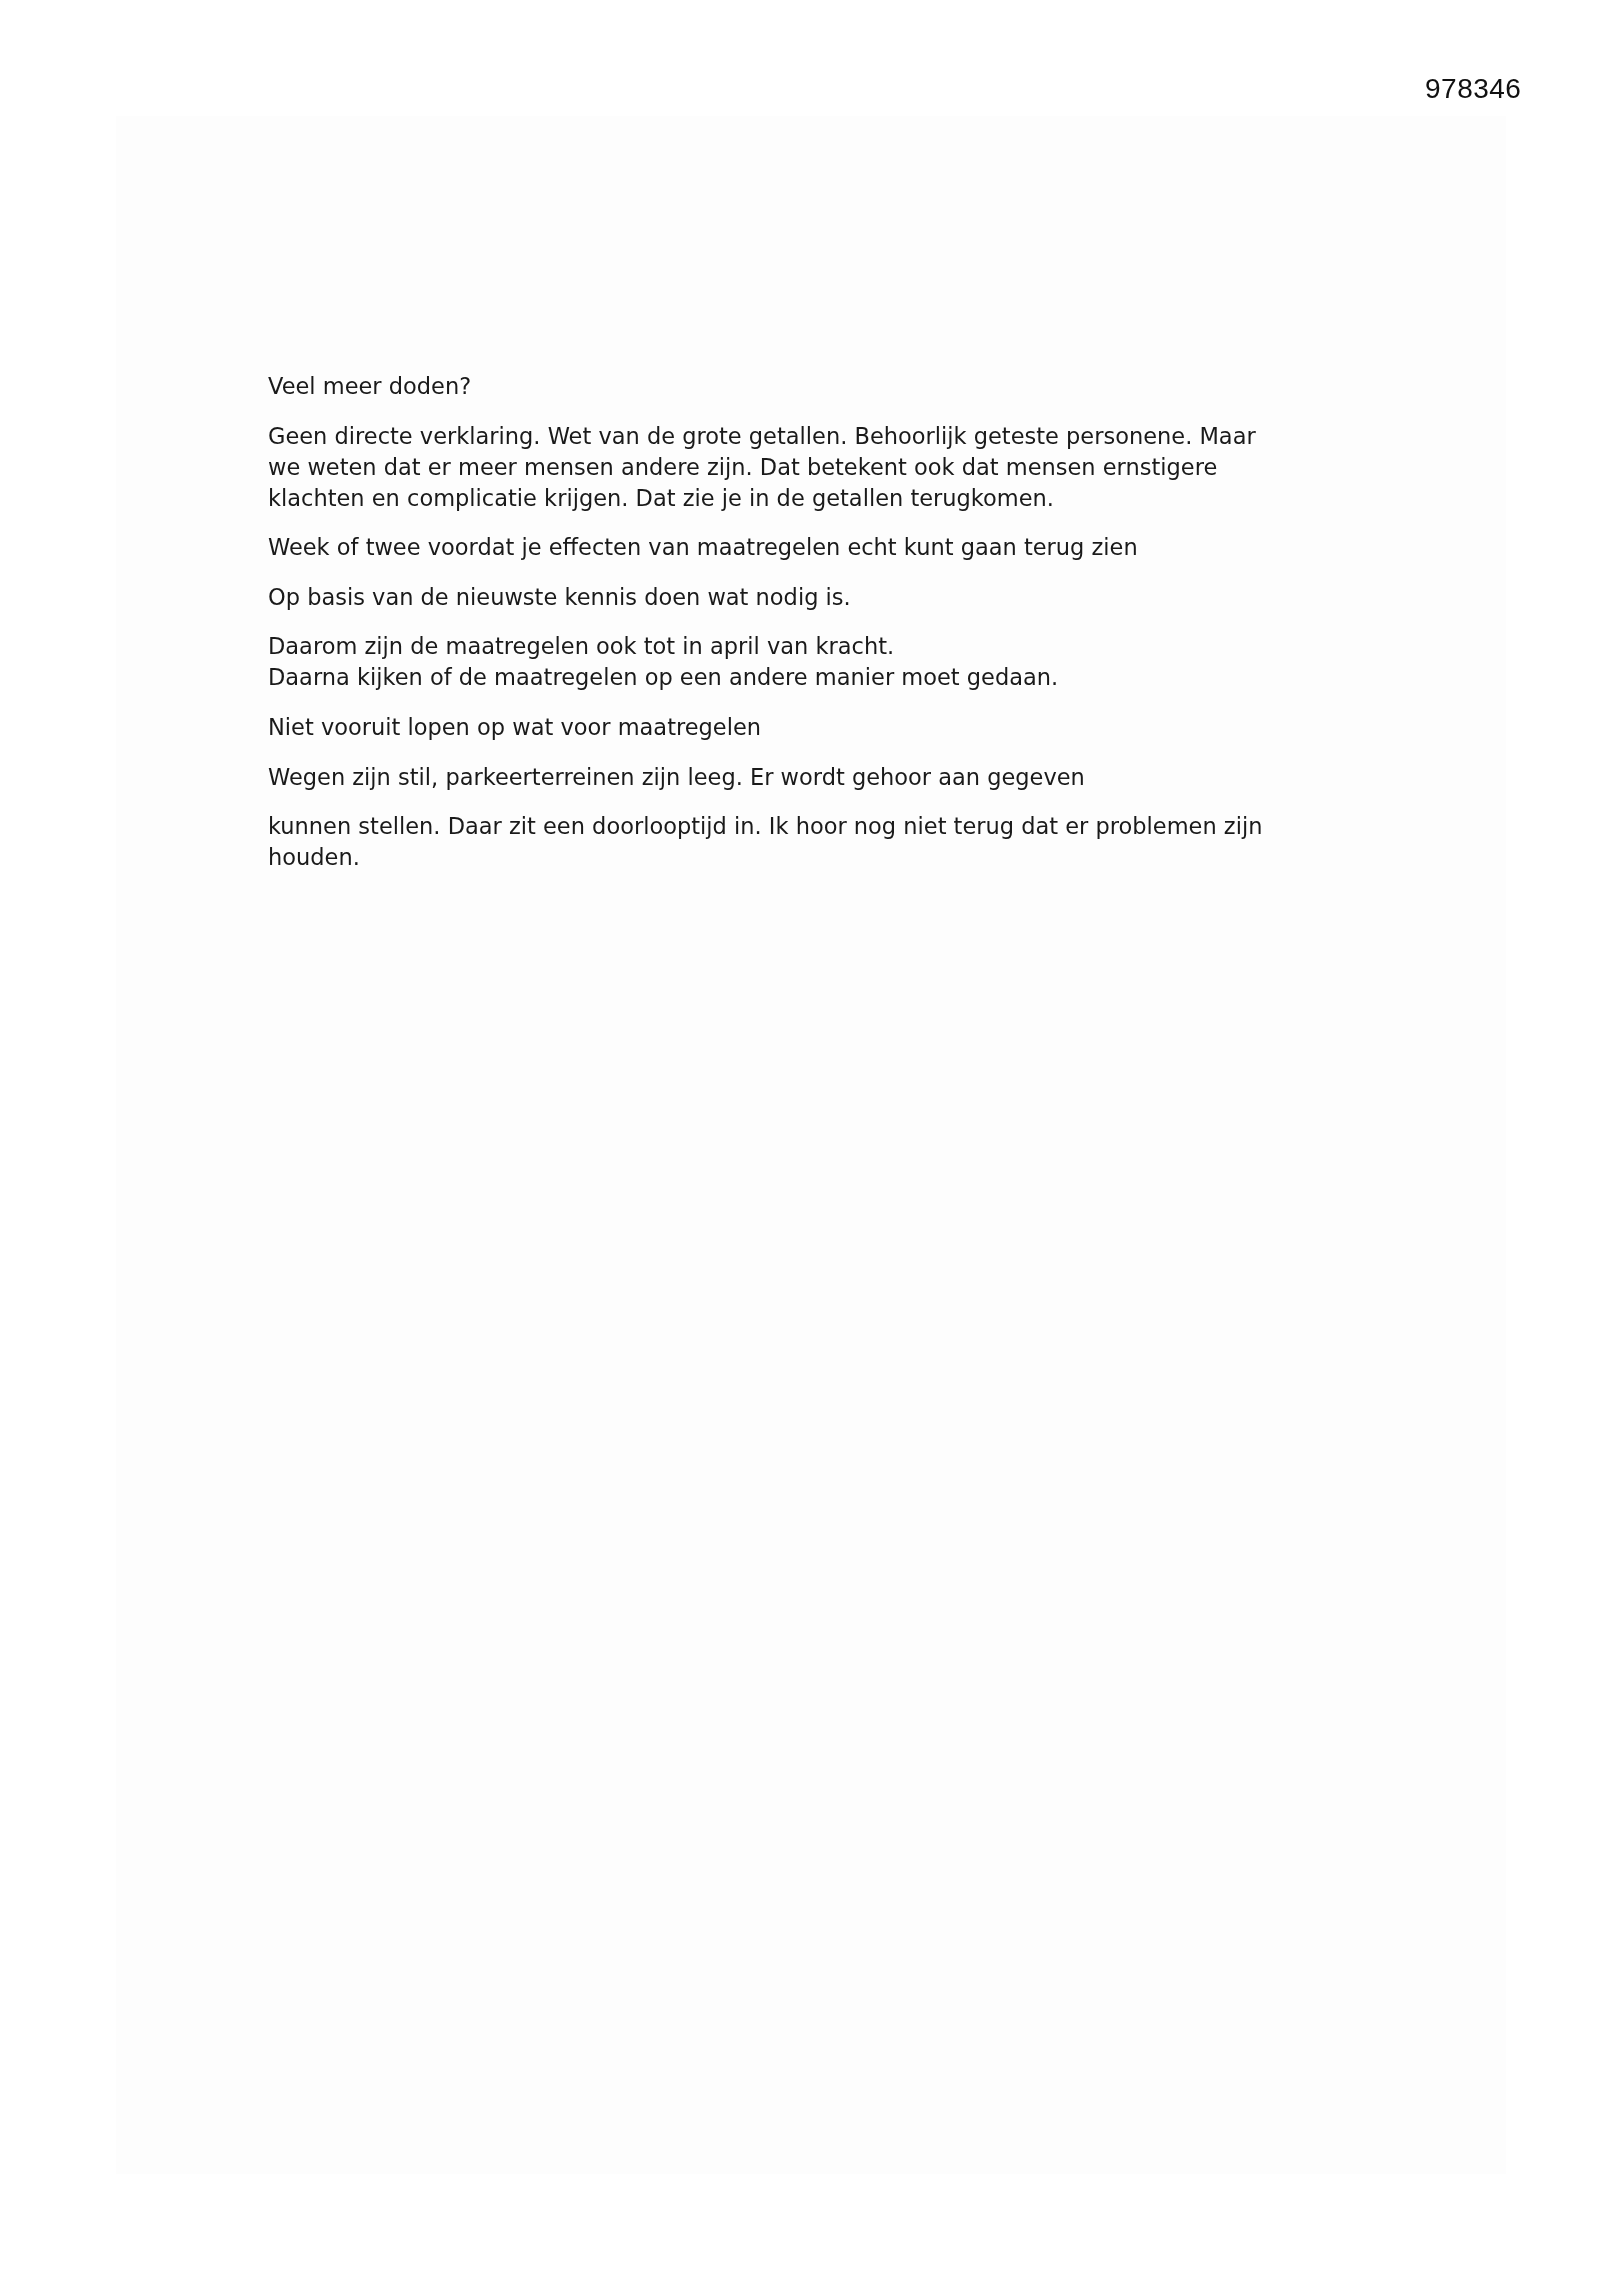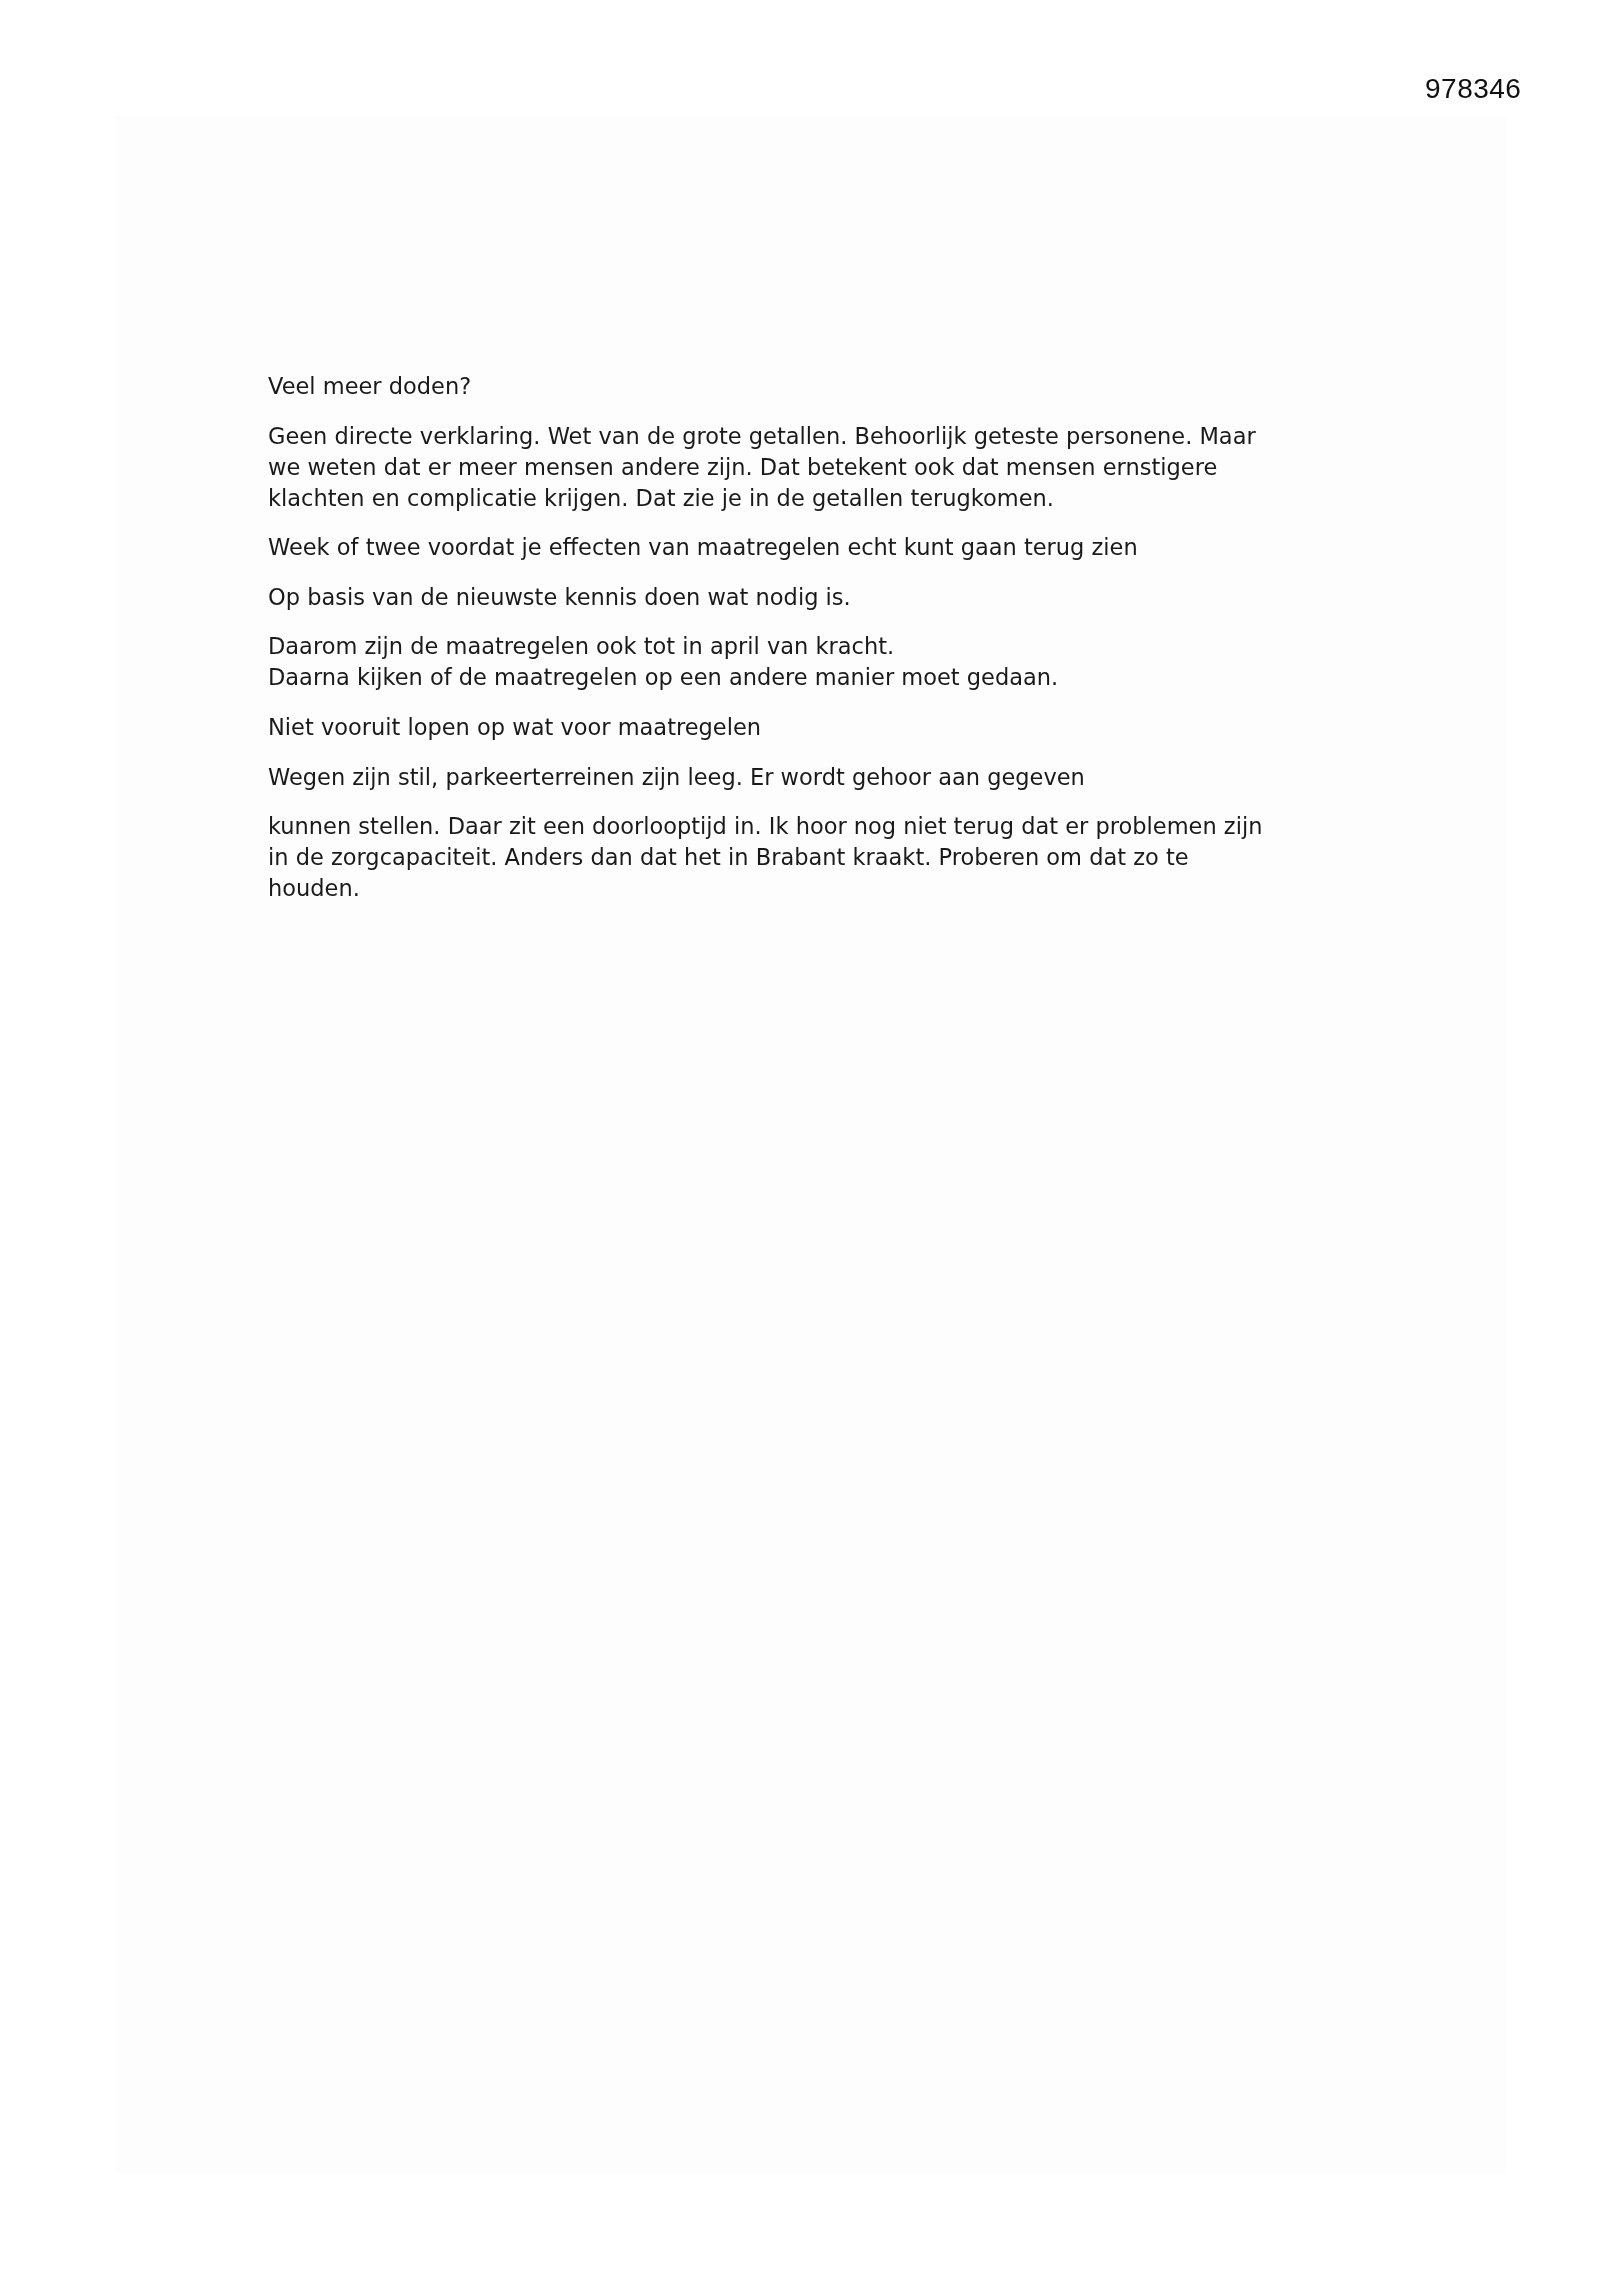--- a/index.html
+++ b/index.html
@@ -77,17 +77,16 @@
     <span class="line">Daarna kijken of de maatregelen op een andere manier moet gedaan.</span>
   </p>
   <p>
     <span class="line">Niet vooruit lopen op wat voor maatregelen</span>
   </p>
   <p>
     <span class="line">Wegen zijn stil, parkeerterreinen zijn leeg. Er wordt gehoor aan gegeven</span>
   </p>
   <p>
     <span class="line">kunnen stellen. Daar zit een doorlooptijd in. Ik hoor nog niet terug dat er problemen zijn</span>
-    <span class="line">in de zorgcapaciteit. Anders dan dat het in Brabant kraakt. Proberen om dat zo te</span>
     <span class="line">houden.</span>
   </p>
 </div>
 
 
 </body></html>

